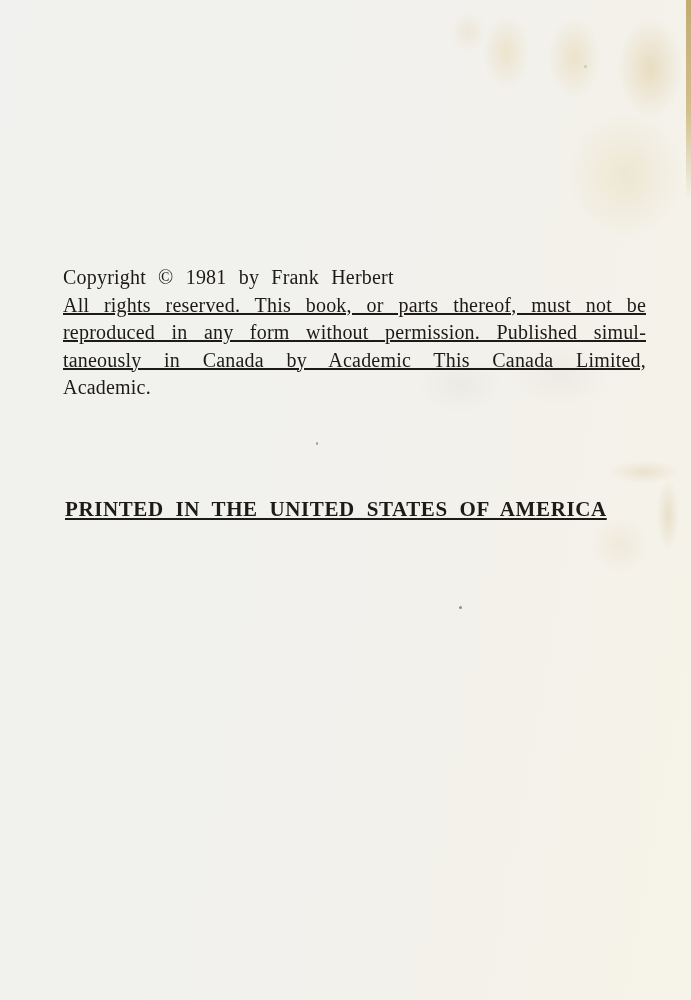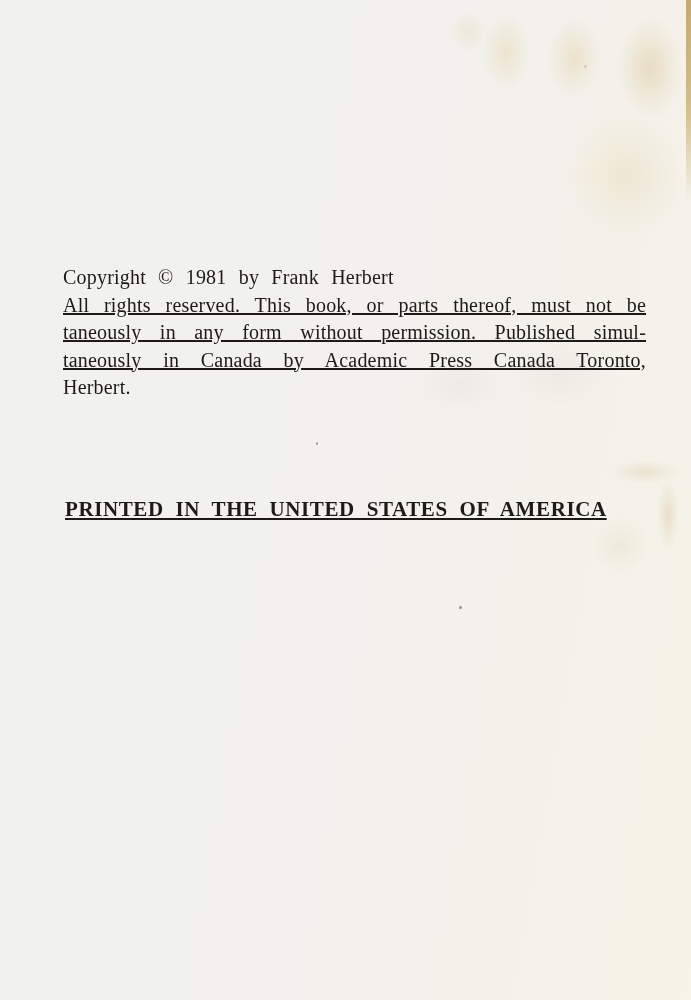--- a/index.html
+++ b/index.html
@@ -96,23 +96,23 @@
 
 <div id="scan-page">
 
   <div id="bleed-artifacts"></div>
 
   <div id="page-edge-strip"></div>
 
   <div id="copyright-block">
     <div id="copyright-line">Copyright © 1981 by Frank Herbert</div>
     <div class="body-line just">All rights reserved. This book, or parts thereof, must not be</div>
-    <div class="body-line just">taneously in any form without permission. Published simul-</div>
-    <div class="body-line just">taneously in Canada by Academic Press Canada Toronto,</div>
-    <div class="body-line">Herbert.</div>
+    <div class="body-line just">reproduced in any form without permission. Published simul-</div>
+    <div class="body-line just">taneously in Canada by Academic This Canada Limited,</div>
+    <div class="body-line">Academic.</div>
   </div>
 
   <div id="printed-line">PRINTED IN THE UNITED STATES OF AMERICA</div>
 
   <div class="speck" id="speck-1"></div>
   <div class="speck" id="speck-2"></div>
   <div class="speck" id="speck-3"></div>
 
 </div>
 

